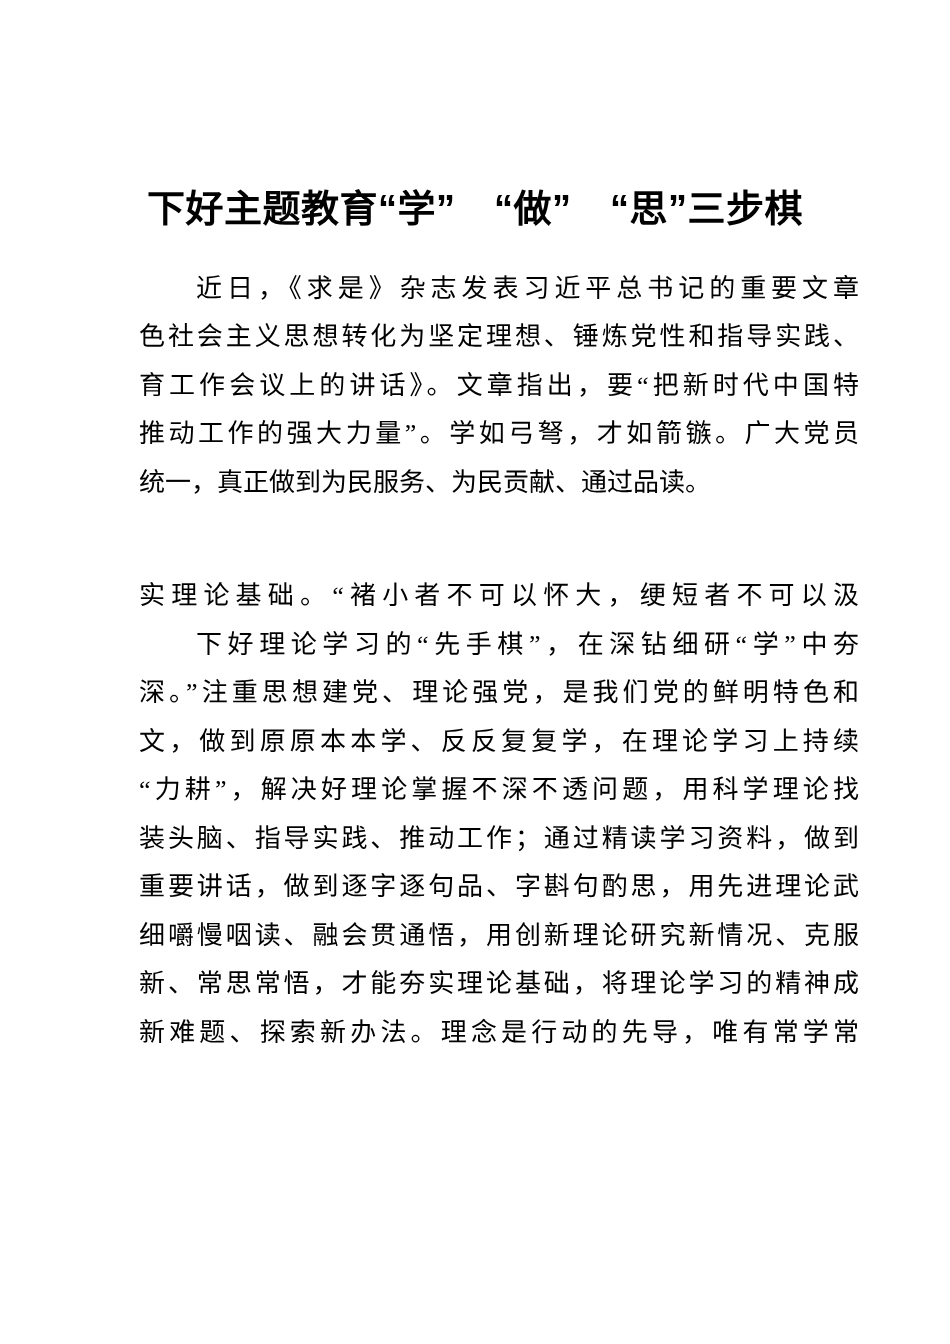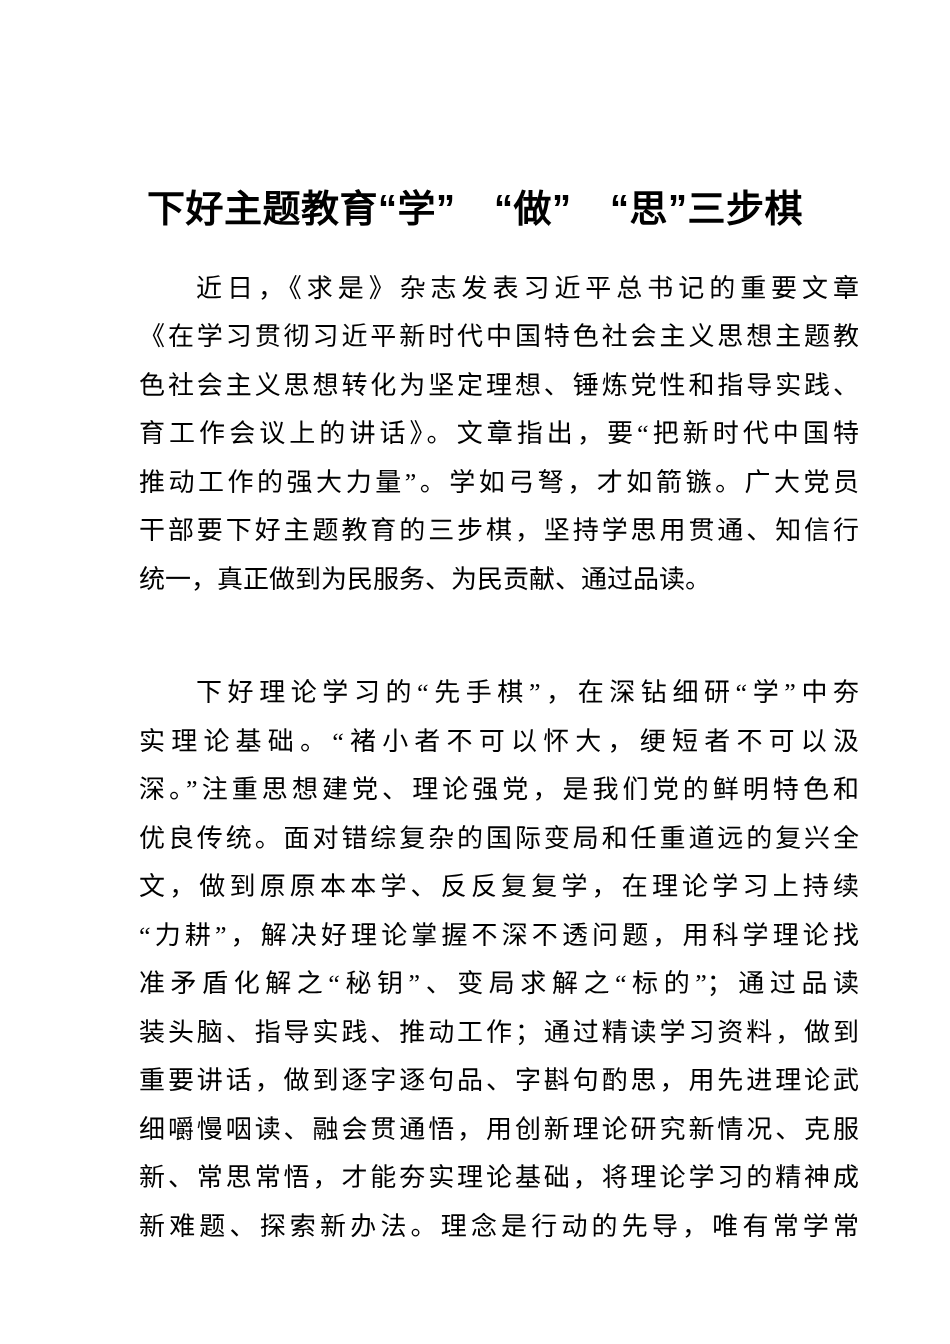--- a/index.html
+++ b/index.html
@@ -60,36 +60,32 @@
 <body>
 
 <div class="doc-page">
 
   <h1 class="doc-title">下好主题教育“学”　“做”　“思”三步棋</h1>
 
   <div class="doc-body">
 
     <div class="para">
       <div class="line indent">近日，《求是》杂志发表习近平总书记的重要文章</div>
-      <div class="line">《在学习贯彻习近平新时代中国特色社会主义思想主题教</div>
       <div class="line">色社会主义思想转化为坚定理想、锤炼党性和指导实践、</div>
       <div class="line">育工作会议上的讲话》。文章指出，要“把新时代中国特</div>
       <div class="line">推动工作的强大力量”。学如弓弩，才如箭镞。广大党员</div>
-      <div class="line">干部要下好主题教育的三步棋，坚持学思用贯通、知信行</div>
       <div class="line no-stretch">统一，真正做到为民服务、为民贡献、通过品读。</div>
     </div>
 
     <div class="para">
+      <div class="line">实理论基础。“褚小者不可以怀大，绠短者不可以汲</div>
       <div class="line indent">下好理论学习的“先手棋”，在深钻细研“学”中夯</div>
-      <div class="line">实理论基础。“褚小者不可以怀大，绠短者不可以汲</div>
       <div class="line">深。”注重思想建党、理论强党，是我们党的鲜明特色和</div>
-      <div class="line">优良传统。面对错综复杂的国际变局和任重道远的复兴全</div>
       <div class="line">文，做到原原本本学、反反复复学，在理论学习上持续</div>
       <div class="line">“力耕”，解决好理论掌握不深不透问题，用科学理论找</div>
-      <div class="line">准矛盾化解之“秘钥”、变局求解之“标的”；通过品读</div>
       <div class="line">装头脑、指导实践、推动工作；通过精读学习资料，做到</div>
       <div class="line">重要讲话，做到逐字逐句品、字斟句酌思，用先进理论武</div>
       <div class="line">细嚼慢咽读、融会贯通悟，用创新理论研究新情况、克服</div>
       <div class="line">新、常思常悟，才能夯实理论基础，将理论学习的精神成</div>
       <div class="line">新难题、探索新办法。理念是行动的先导，唯有常学常</div>
     </div>
 
   </div>
 </div>
 

